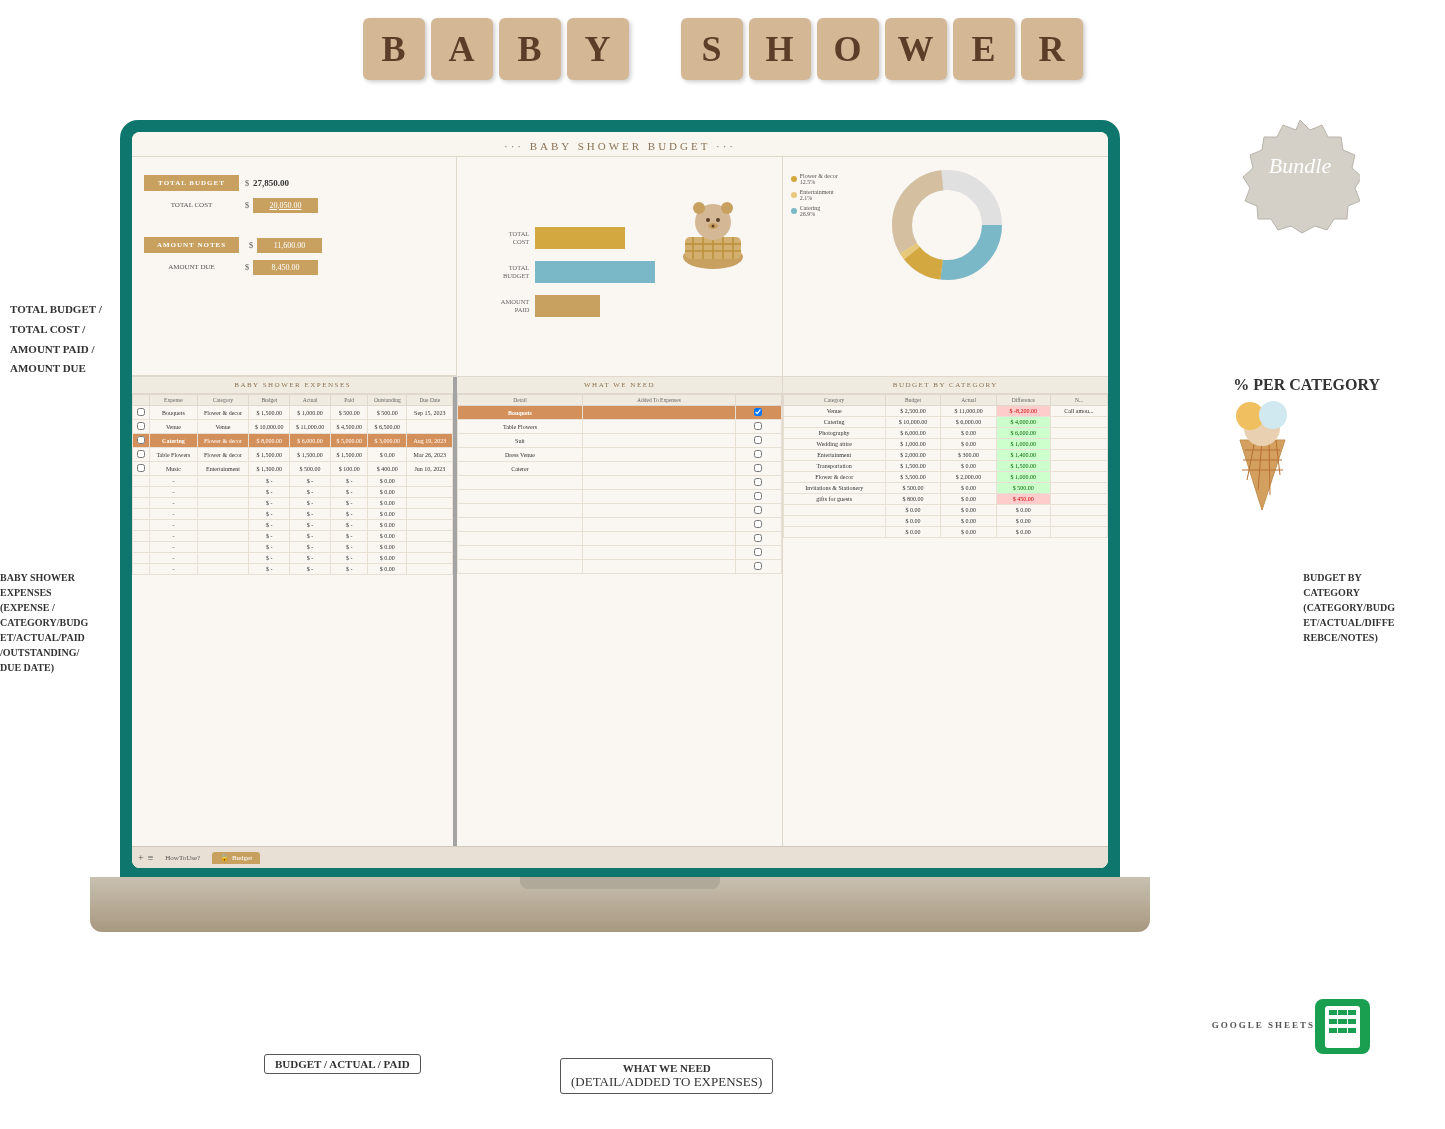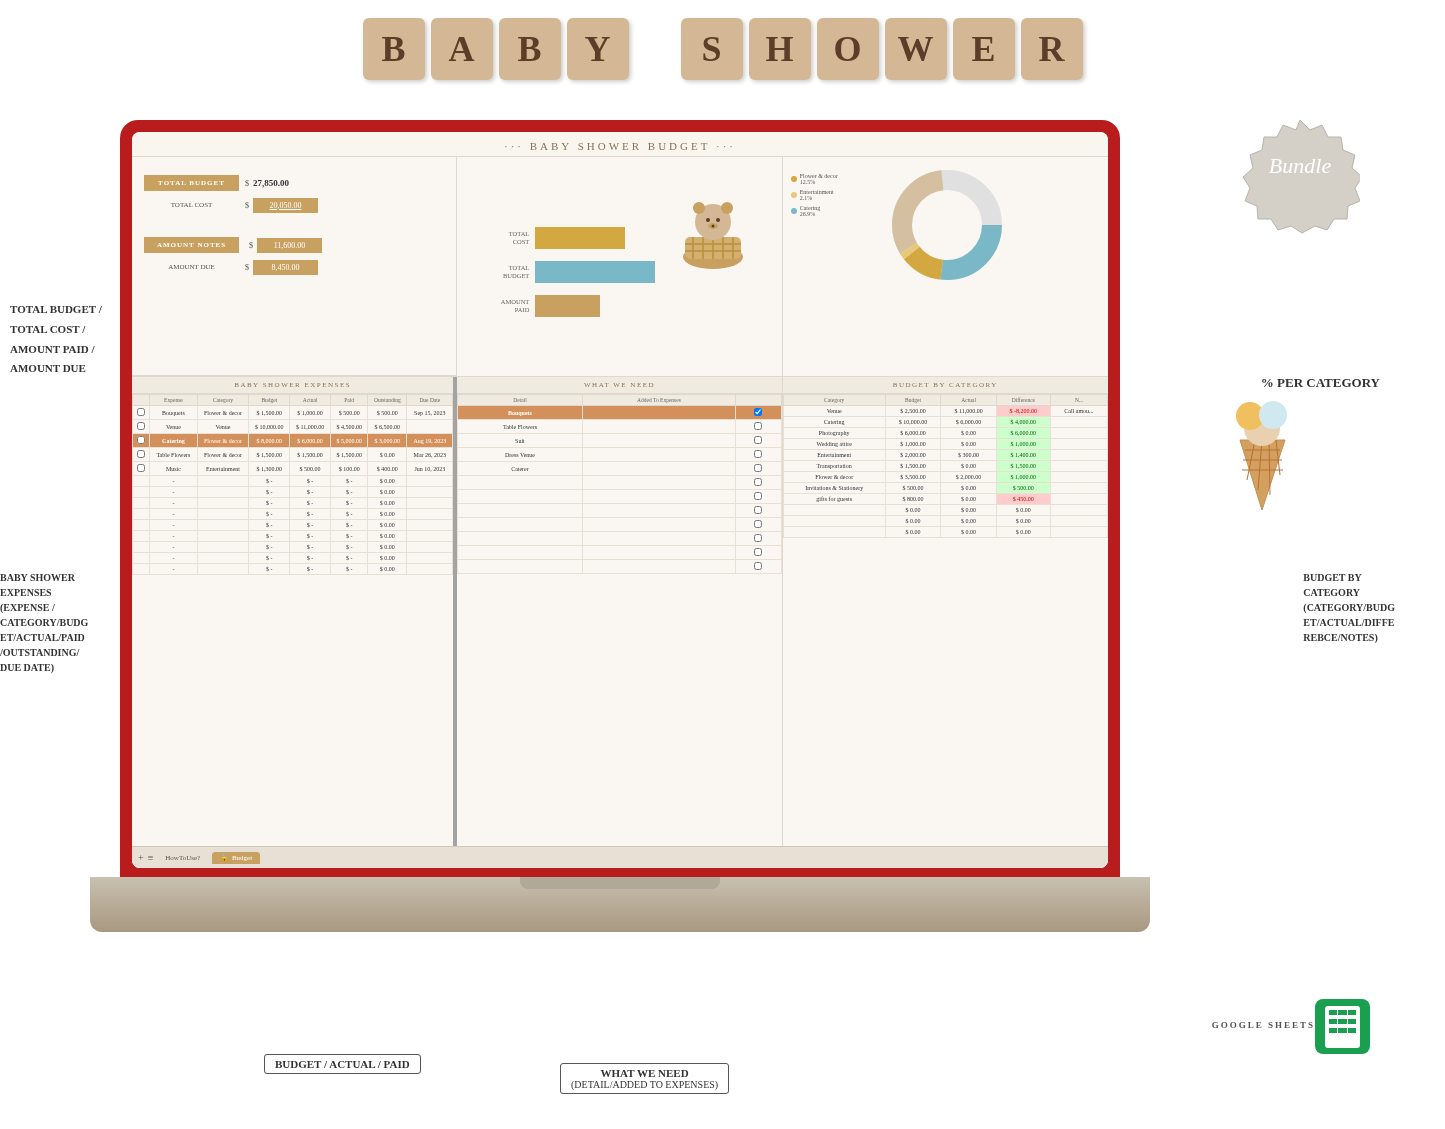--- a/index.html
+++ b/index.html
@@ -48,21 +48,21 @@
       height: 870px;
     }
 
     
     .laptop-screen {
       position: absolute;
       top: 0;
       left: 0;
       width: 1000px;
       height: 760px;
-      background: #b91c1c;
+      background: #0f766e;
       border-radius: 18px 18px 0 0;
       padding: 12px;
     }
 
     .laptop-screen-inner {
       width: 100%;
       height: 100%;
       background: #f5f0e8;
       border-radius: 8px;
       overflow: hidden;
@@ -203,21 +203,21 @@
 </div>
 
 <div class="annotation" style="left: 10px; top: 300px; font-size:11px; font-weight:bold; line-height:1.8;">
   TOTAL BUDGET /<br>TOTAL COST /<br>AMOUNT PAID /<br>AMOUNT DUE
 </div>
 
 <div class="annotation" style="left: 0px; top: 570px; font-size:10px; font-weight:bold; line-height:1.5;">
   BABY SHOWER<br>EXPENSES<br>(EXPENSE /<br>CATEGORY/BUDG<br>ET/ACTUAL/PAID<br>/OUTSTANDING/<br>DUE DATE)
 </div>
 
-<div class="annotation" style="right: 65px; top: 375px; font-size:13px; font-weight:bold;">
+<div class="annotation" style="right: 65px; top: 375px; font-size:16px; font-weight:bold;">
   % PER CATEGORY
 </div>
 
 <div class="annotation" style="right: 50px; top: 570px; font-size:10px; font-weight:bold; line-height:1.5;">
   BUDGET BY<br>CATEGORY<br>(CATEGORY/BUDG<br>ET/ACTUAL/DIFFE<br>REBCE/NOTES)
 </div>
 
 <div class="bundle-badge">
   <svg width="120" height="120" viewBox="0 0 120 120">
     <polygon points="60,5 70,15 82,10 88,22 101,22 103,35 115,40 112,53 122,62 115,73 120,86 108,91 107,104 94,104 87,115 75,111 62,118 51,111 38,115 31,104 18,104 17,91 5,86 10,73 3,62 13,53 10,40 22,35 24,22 37,22 43,10 56,15" fill="#d4d0c8" stroke="#b8b4ac" stroke-width="1"></polygon>
@@ -706,21 +706,21 @@
 
 <div style="position:absolute; bottom: 55px; left: 264px;">
   <div style="background:white; border:1px solid #555; border-radius:3px; padding:3px 10px; font-size:11px; font-weight:bold; color:#333;">
     <span>BUDGET / ACTUAL / PAID</span>
   </div>
 </div>
 
 <div style="position:absolute; bottom: 35px; left: 560px;">
   <div style="background:white; border:1px solid #555; border-radius:3px; padding:3px 10px; font-size:11px; font-weight:bold; color:#333; text-align:center;">
     <div>WHAT WE NEED</div>
-    <div style="font-size:10px; font-weight:normal;">(DETAIL/ADDED TO EXPENSES)</div>
+    <div style="font-size:13px; font-weight:normal;">(DETAIL/ADDED TO EXPENSES)</div>
   </div>
 </div>
 
 <div style="position:absolute; right: 155px; top: 380px; width:55px; height:130px;">
   <svg width="55" height="130" viewBox="0 0 55 130">
 
     <polygon points="27,130 5,60 50,60" fill="#d4a060" stroke="#c09050" stroke-width="1"></polygon>
 
     <line x1="10" y1="70" x2="45" y2="70" stroke="#b87030" stroke-width="1"></line>
     <line x1="8" y1="80" x2="47" y2="80" stroke="#b87030" stroke-width="1"></line>

